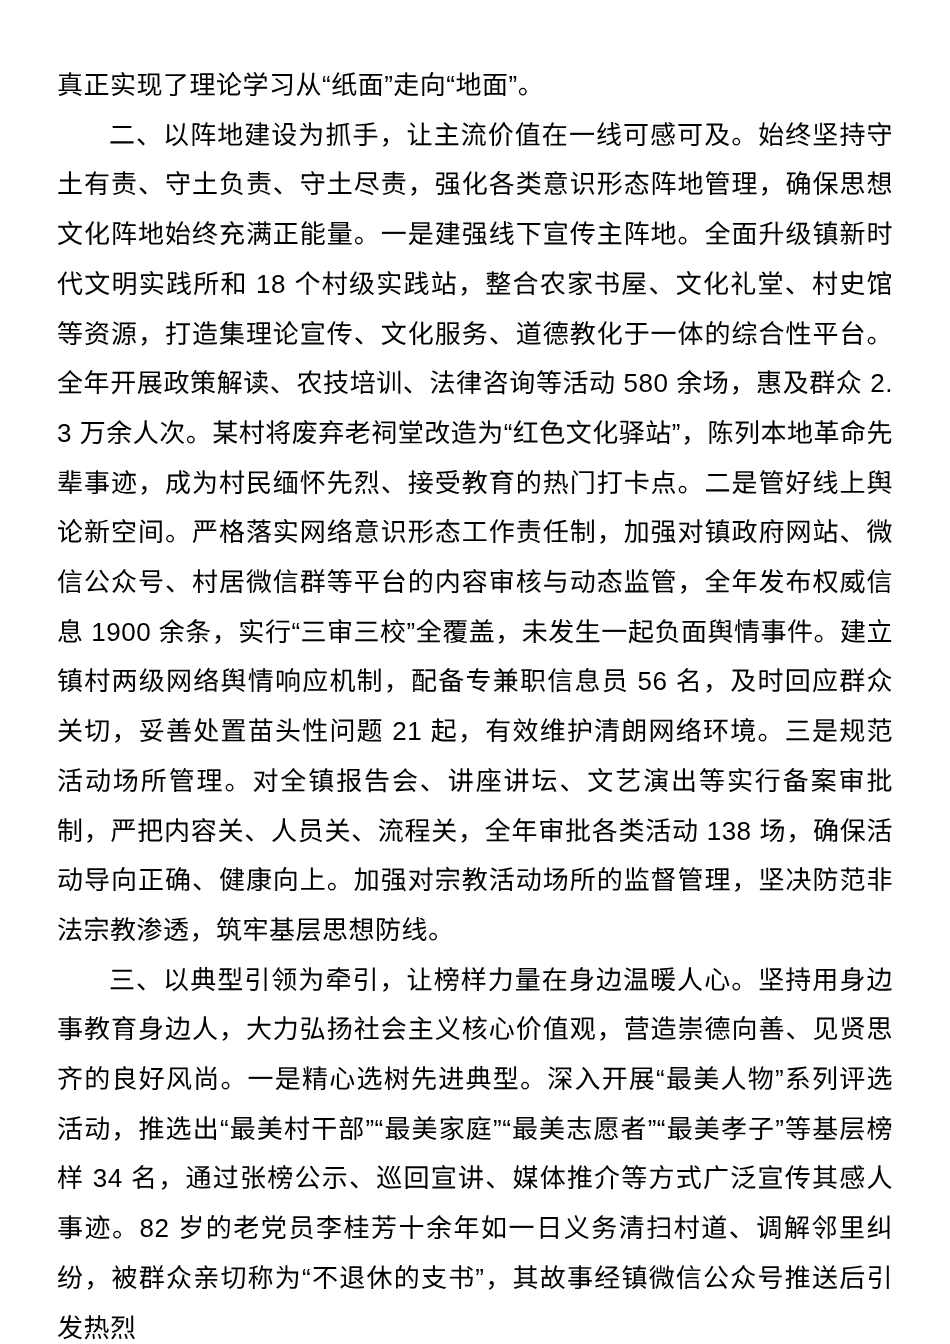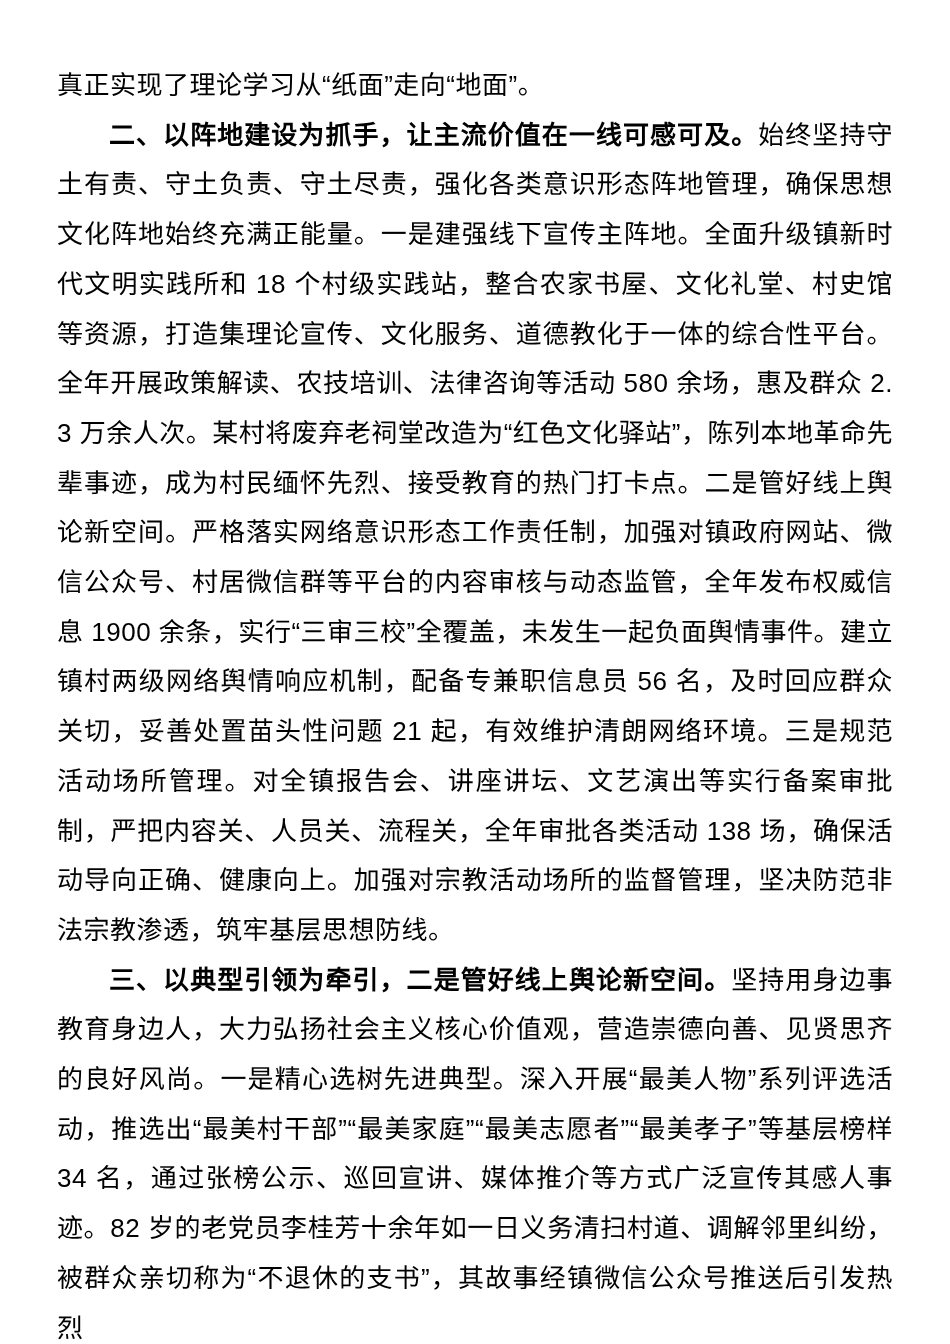--- a/index.html
+++ b/index.html
@@ -34,25 +34,25 @@
     text-align-last: left;
     word-break: break-all;
   }
   .para.indent {
     text-indent: 2em;
   }
   .seg {
     font-weight: 400;
   }
   .seg.bold {
-    font-weight: 700;
+    font-weight: 400;
   }
 </style>
 </head>
 <body style="background: rgb(255, 255, 255);">
 
 <div class="page" style="background: rgb(255, 255, 255);">
   <div class="doc-body" style="color: rgb(0, 0, 0);">
       <p class="para"><span class="seg">真正实现了理论学习从“纸面”走向“地面”。</span></p>
       <p class="para indent"><span class="seg bold">二、以阵地建设为抓手，让主流价值在一线可感可及。</span><span class="seg">始终坚持守土有责、守土负责、守土尽责，强化各类意识形态阵地管理，确保思想文化阵地始终充满正能量。一是建强线下宣传主阵地。全面升级镇新时代文明实践所和 18 个村级实践站，整合农家书屋、文化礼堂、村史馆等资源，打造集理论宣传、文化服务、道德教化于一体的综合性平台。全年开展政策解读、农技培训、法律咨询等活动 580 余场，惠及群众 2.3 万余人次。某村将废弃老祠堂改造为“红色文化驿站”，陈列本地革命先辈事迹，成为村民缅怀先烈、接受教育的热门打卡点。二是管好线上舆论新空间。严格落实网络意识形态工作责任制，加强对镇政府网站、微信公众号、村居微信群等平台的内容审核与动态监管，全年发布权威信息 1900 余条，实行“三审三校”全覆盖，未发生一起负面舆情事件。建立镇村两级网络舆情响应机制，配备专兼职信息员 56 名，及时回应群众关切，妥善处置苗头性问题 21 起，有效维护清朗网络环境。三是规范活动场所管理。对全镇报告会、讲座讲坛、文艺演出等实行备案审批制，严把内容关、人员关、流程关，全年审批各类活动 138 场，确保活动导向正确、健康向上。加强对宗教活动场所的监督管理，坚决防范非法宗教渗透，筑牢基层思想防线。</span></p>
-      <p class="para indent"><span class="seg bold">三、以典型引领为牵引，二是管好线上舆论新空间。</span><span class="seg">坚持用身边事教育身边人，大力弘扬社会主义核心价值观，营造崇德向善、见贤思齐的良好风尚。一是精心选树先进典型。深入开展“最美人物”系列评选活动，推选出“最美村干部”“最美家庭”“最美志愿者”“最美孝子”等基层榜样 34 名，通过张榜公示、巡回宣讲、媒体推介等方式广泛宣传其感人事迹。82 岁的老党员李桂芳十余年如一日义务清扫村道、调解邻里纠纷，被群众亲切称为“不退休的支书”，其故事经镇微信公众号推送后引发热烈</span></p>
+      <p class="para indent"><span class="seg bold">三、以典型引领为牵引，让榜样力量在身边温暖人心。</span><span class="seg">坚持用身边事教育身边人，大力弘扬社会主义核心价值观，营造崇德向善、见贤思齐的良好风尚。一是精心选树先进典型。深入开展“最美人物”系列评选活动，推选出“最美村干部”“最美家庭”“最美志愿者”“最美孝子”等基层榜样 34 名，通过张榜公示、巡回宣讲、媒体推介等方式广泛宣传其感人事迹。82 岁的老党员李桂芳十余年如一日义务清扫村道、调解邻里纠纷，被群众亲切称为“不退休的支书”，其故事经镇微信公众号推送后引发热烈</span></p>
     </div>
 </div>
 
 </body></html>

